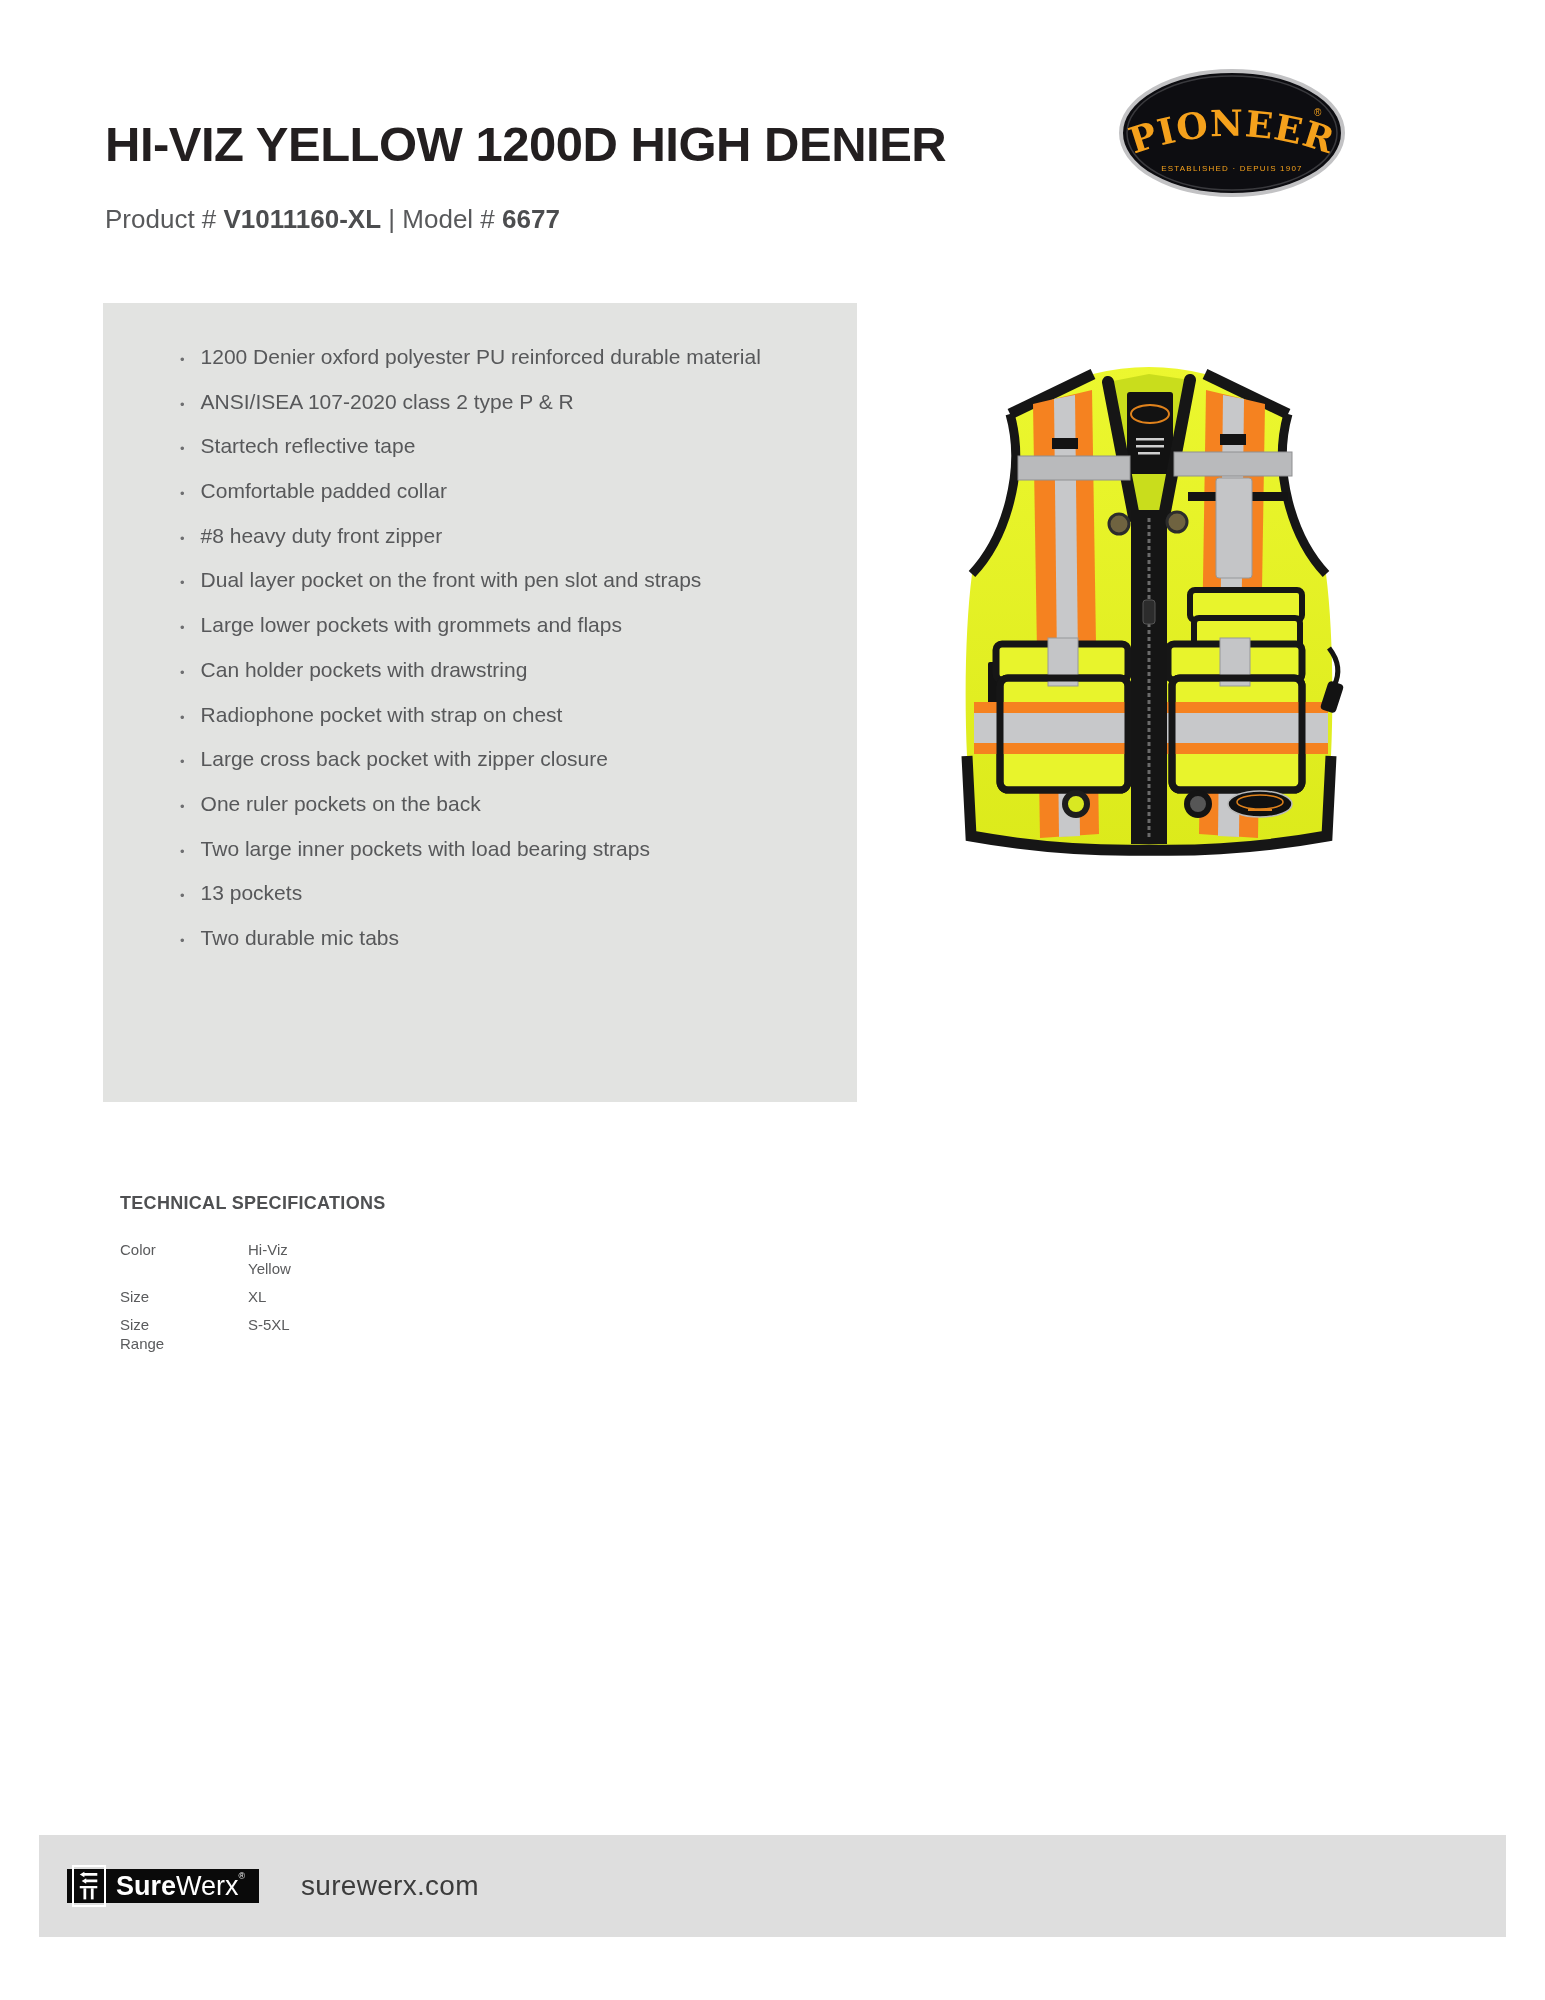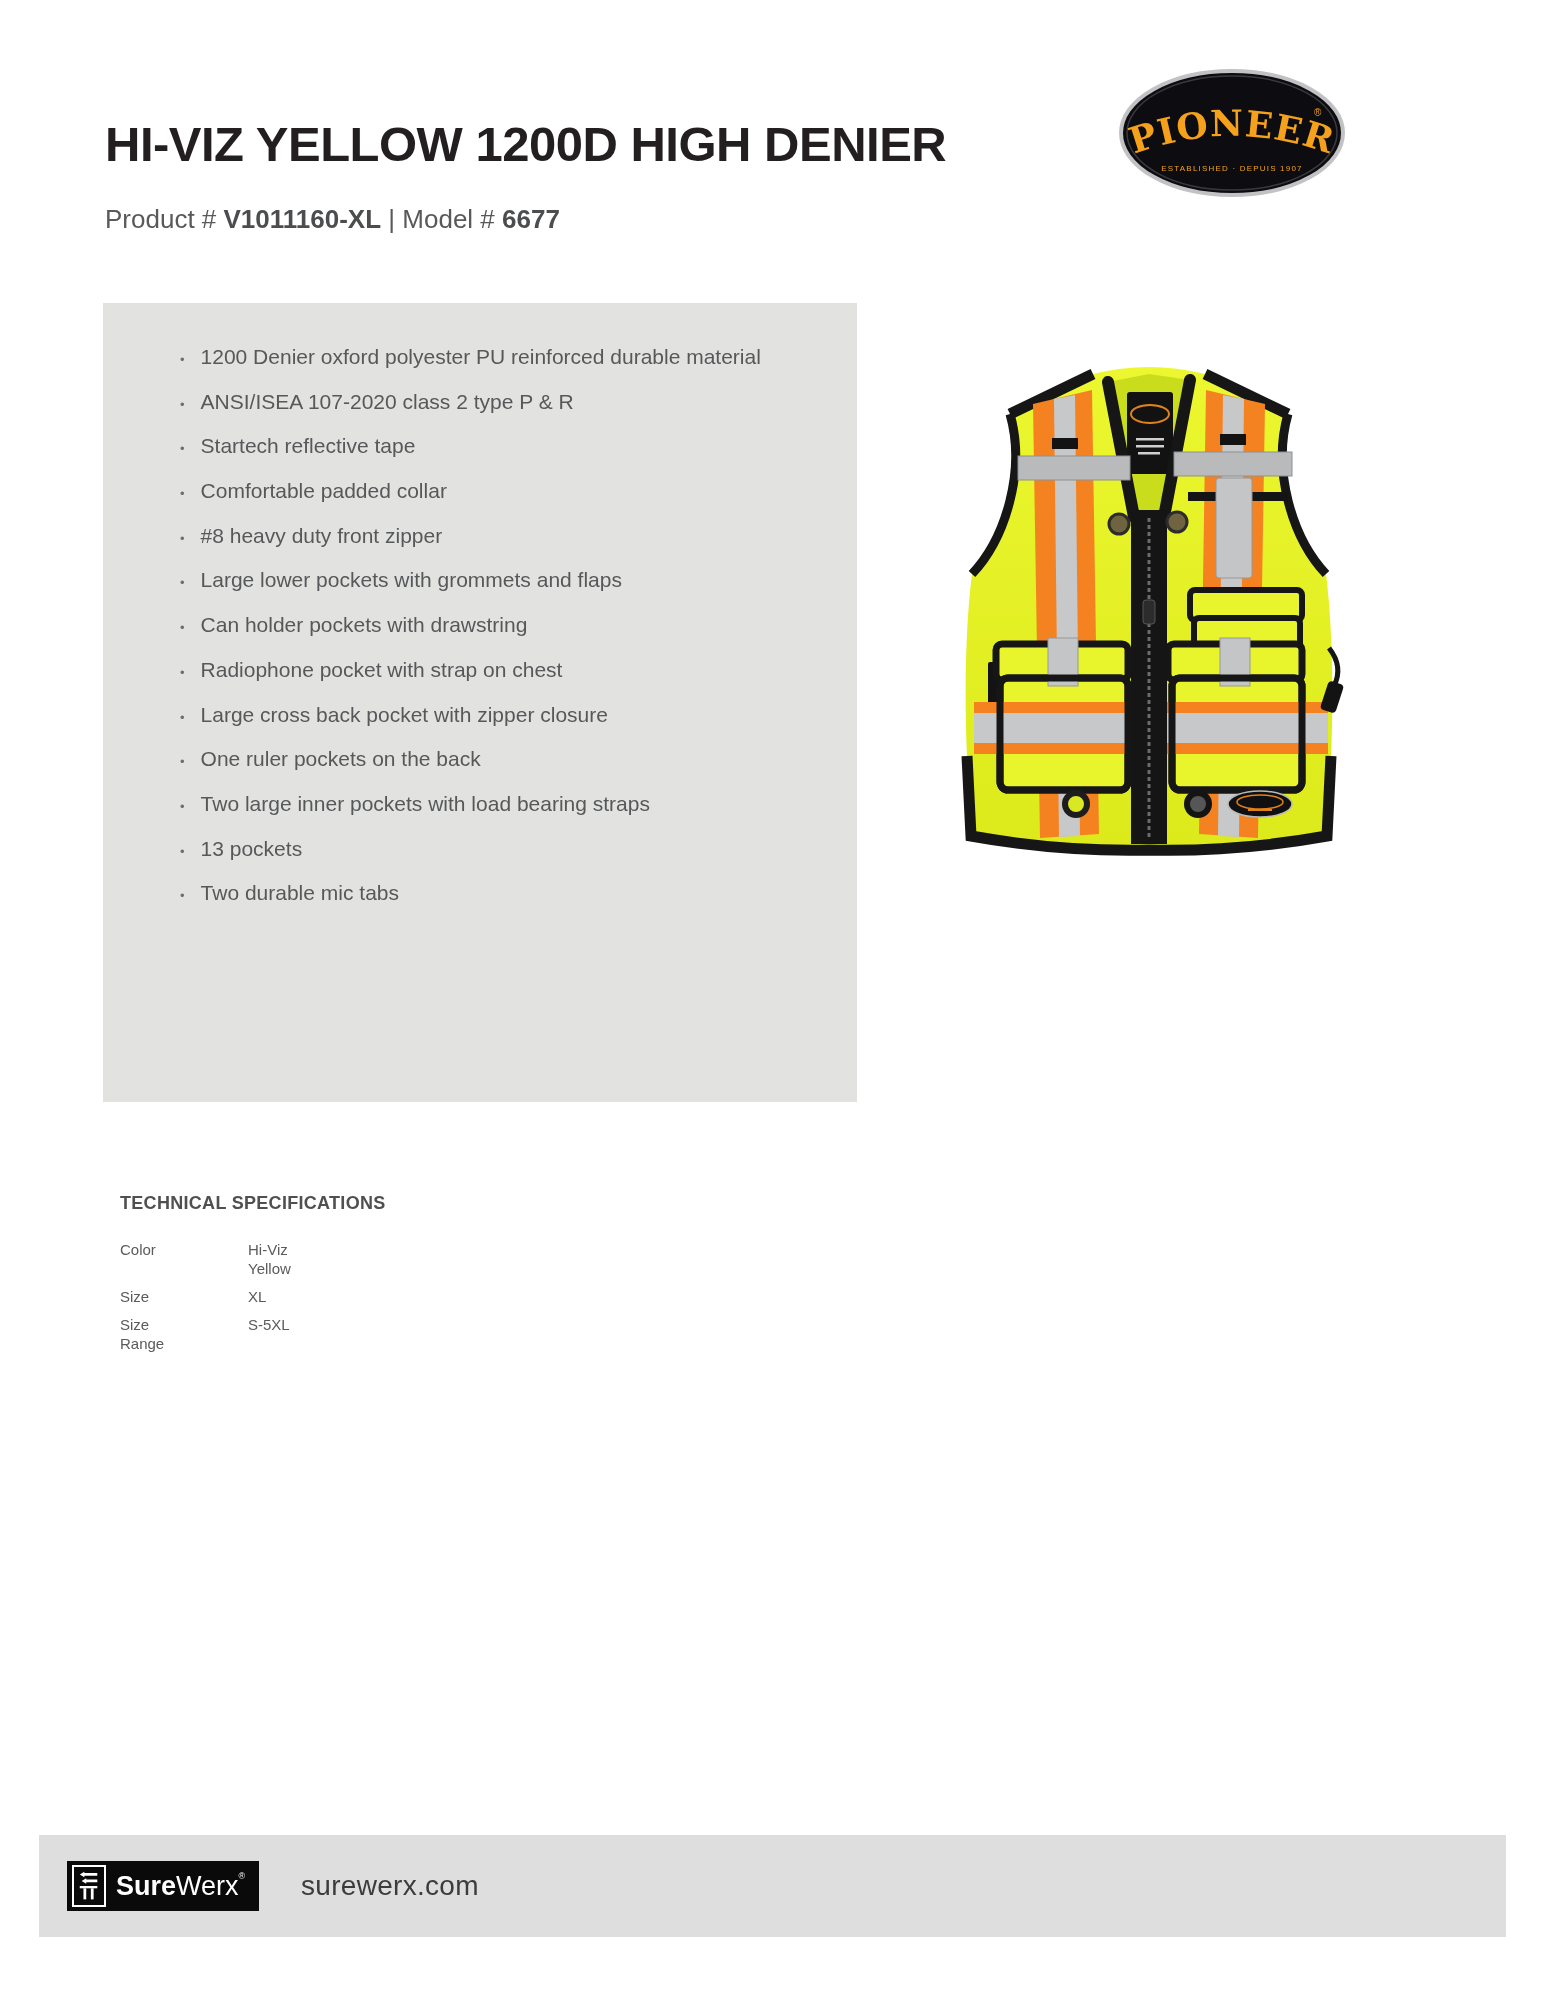--- a/index.html
+++ b/index.html
@@ -42,21 +42,21 @@
   .spec-rows { position:absolute; left:120px; top:1240px; }
   .spec-row { display:flex; margin-bottom:9px; font-size:15px; line-height:19px; color:#5a5b5d;gap:38px; }
   .spec-label { width:62px; margin-right:28px; }
   .spec-value { width:74px; }
   
   .footer {
     position:absolute; left:39px; top:1835px; width:1467px; height:102px;
     background:#dedede; display:flex; align-items:center;
   }
   .sw-logo {
-    margin-left:28px; width:192px; height:50px; background:#0a0a0a;
+    margin-left:28px; width:192px; height:34px; background:#0a0a0a;
     display:flex; align-items:center; flex:none;
   }
   .sw-icon {
     width:30px; height:38px; border:2px solid #ffffff; margin-left:5px; flex:none;
     display:flex; align-items:center; justify-content:center;
   }
   .sw-word { margin-left:10px; font-size:27px; color:#ffffff; white-space:nowrap; }
   .sw-word .sure { font-weight:bold; }
   .sw-word .werx { font-weight:normal; }
   .sw-word .reg  { font-size:9px; vertical-align:top; }
@@ -99,20 +99,23 @@
       <li>
           <span>Startech reflective tape</span>
         </li>
       <li>
           <span>Comfortable padded collar</span>
         </li>
       <li>
           <span>#8 heavy duty front zipper</span>
         </li>
       <li>
+          <span>Dual layer pocket on the front with pen slot and straps</span>
+        </li>
+      <li>
           <span>Large lower pockets with grommets and flaps</span>
         </li>
       <li>
           <span>Can holder pockets with drawstring</span>
         </li>
       <li>
           <span>Radiophone pocket with strap on chest</span>
         </li>
       <li>
           <span>Large cross back pocket with zipper closure</span>

